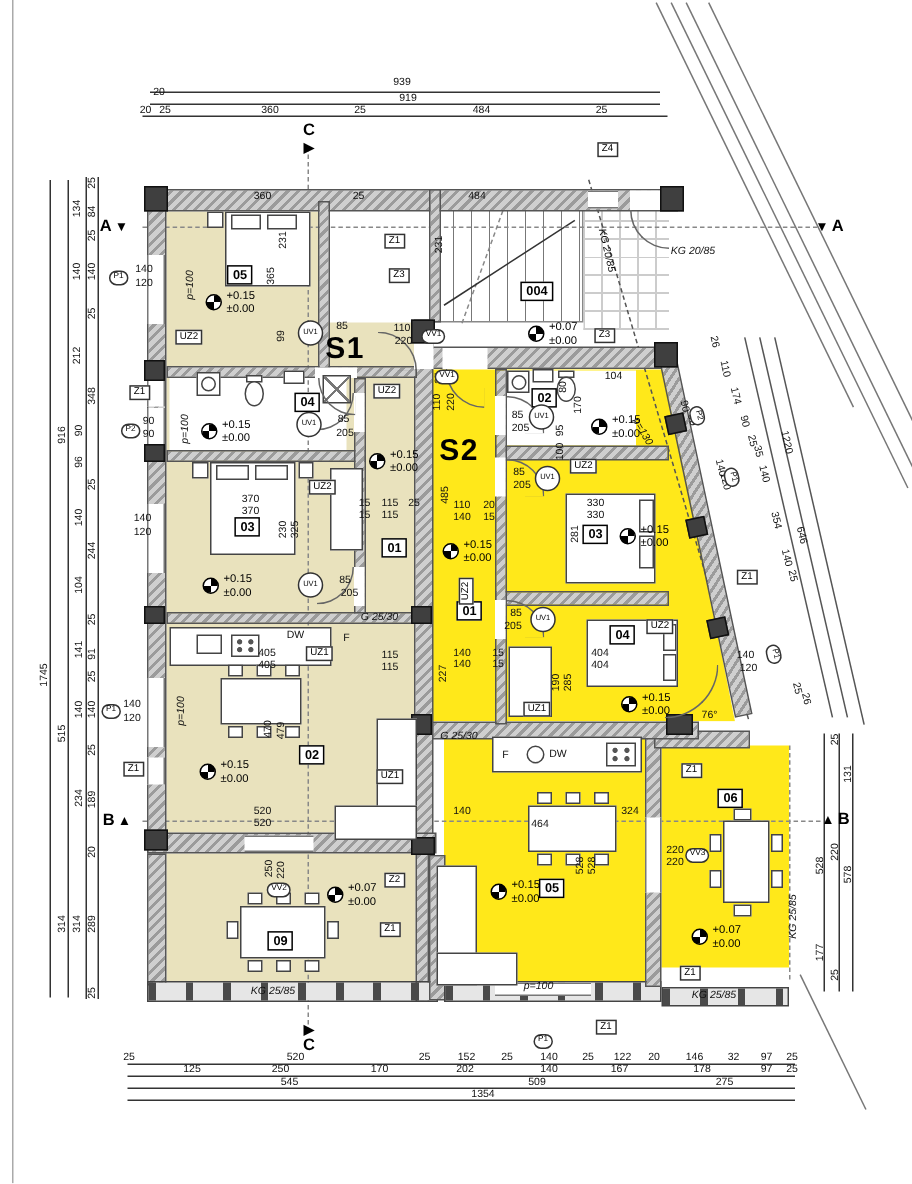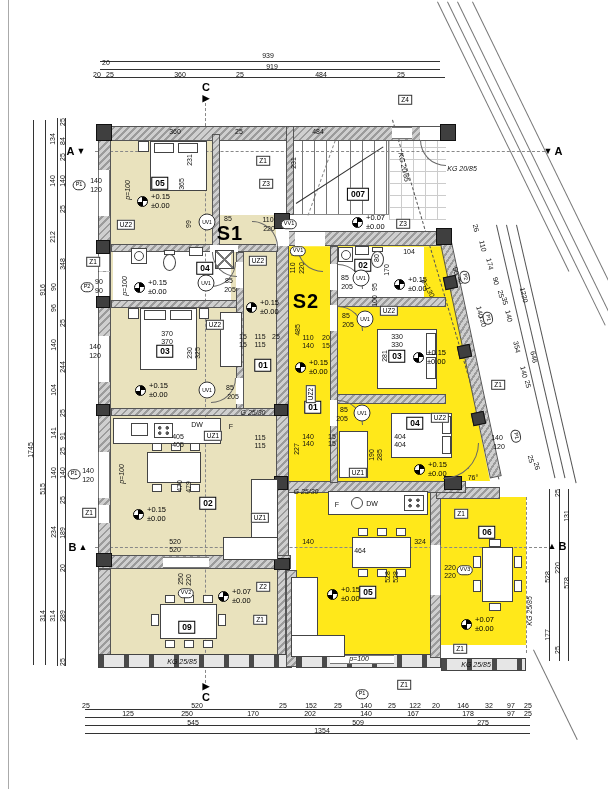--- a/index.html
+++ b/index.html
@@ -411,21 +411,21 @@
     <div class="t" style="left: 476px; top: 664px; transform: translate(-50%, -50%); font-style: italic;">KG 25/85</div>
     <div class="t" style="left: 529px; top: 611px; transform: translate(-50%, -50%) rotate(-90deg); font-style: italic;">KG 25/85</div>
     <div class="t" style="left: 253px; top: 412px; transform: translate(-50%, -50%); font-style: italic;">G 25/30</div>
     <div class="t" style="left: 306px; top: 491px; transform: translate(-50%, -50%); font-style: italic;">G 25/30</div>
     <div class="t" style="left: 127px; top: 190px; transform: translate(-50%, -50%) rotate(-90deg); font-style: italic;">p=100</div>
     <div class="t" style="left: 124px; top: 286px; transform: translate(-50%, -50%) rotate(-90deg); font-style: italic;">p=100</div>
     <div class="t" style="left: 121px; top: 474px; transform: translate(-50%, -50%) rotate(-90deg); font-style: italic;">p=100</div>
     <div class="t" style="left: 359px; top: 658px; transform: translate(-50%, -50%); font-style: italic;">p=100</div>
     <div class="t" style="left: 428px; top: 288px; transform: translate(-50%, -50%) rotate(60deg); font-style: italic;">p=130</div>
     <div class="rbox" style="left: 160px; top: 183px; transform: translate(-50%, -50%);">05</div>
-    <div class="rbox" style="left: 358px; top: 194px; transform: translate(-50%, -50%);">007</div>
+    <div class="rbox" style="left: 358px; top: 194px; transform: translate(-50%, -50%);">004</div>
     <div class="rbox" style="left: 205px; top: 268px; transform: translate(-50%, -50%);">04</div>
     <div class="rbox" style="left: 363px; top: 265px; transform: translate(-50%, -50%);">02</div>
     <div class="rbox" style="left: 165px; top: 351px; transform: translate(-50%, -50%);">03</div>
     <div class="rbox" style="left: 263px; top: 365px; transform: translate(-50%, -50%);">01</div>
     <div class="rbox" style="left: 397px; top: 356px; transform: translate(-50%, -50%);">03</div>
     <div class="rbox" style="left: 313px; top: 407px; transform: translate(-50%, -50%);">01</div>
     <div class="rbox" style="left: 415px; top: 423px; transform: translate(-50%, -50%);">04</div>
     <div class="rbox" style="left: 208px; top: 503px; transform: translate(-50%, -50%);">02</div>
     <div class="rbox" style="left: 368px; top: 592px; transform: translate(-50%, -50%);">05</div>
     <div class="rbox" style="left: 187px; top: 627px; transform: translate(-50%, -50%);">09</div>

